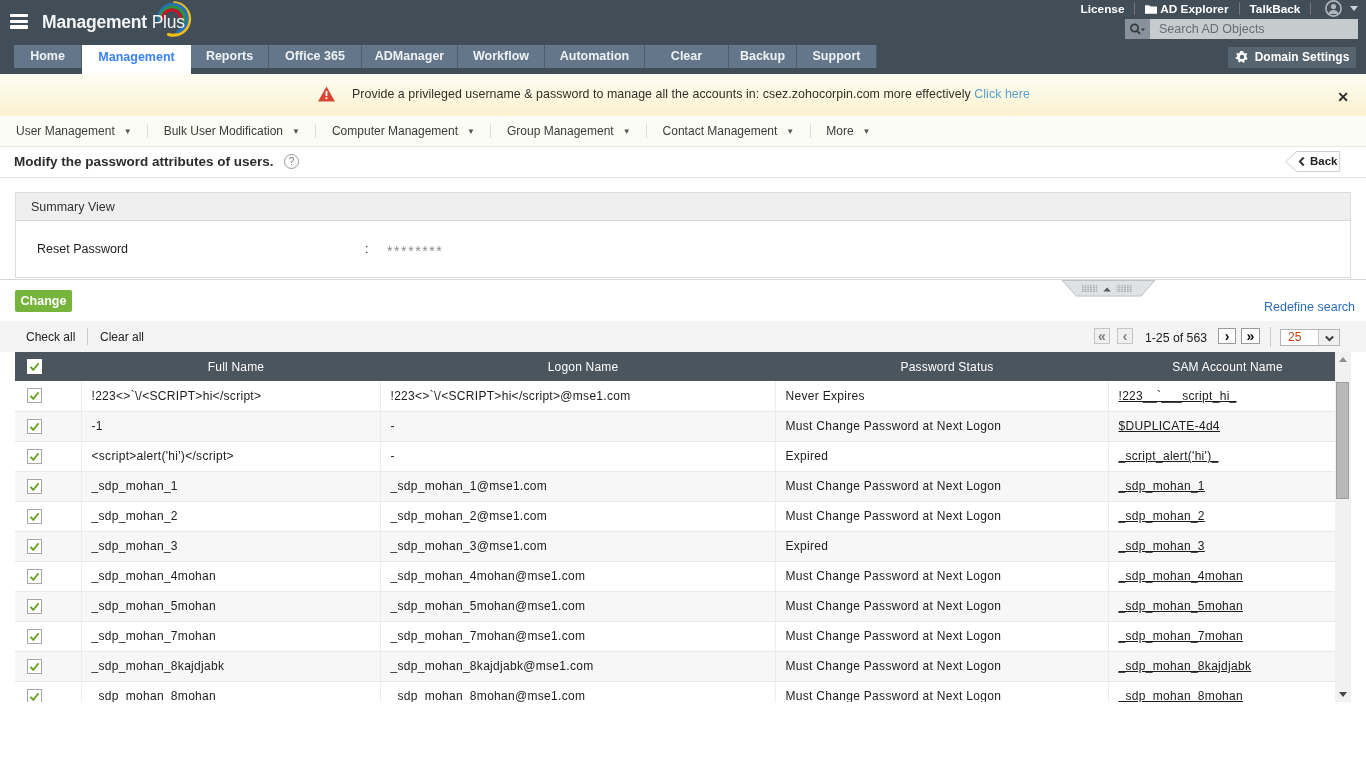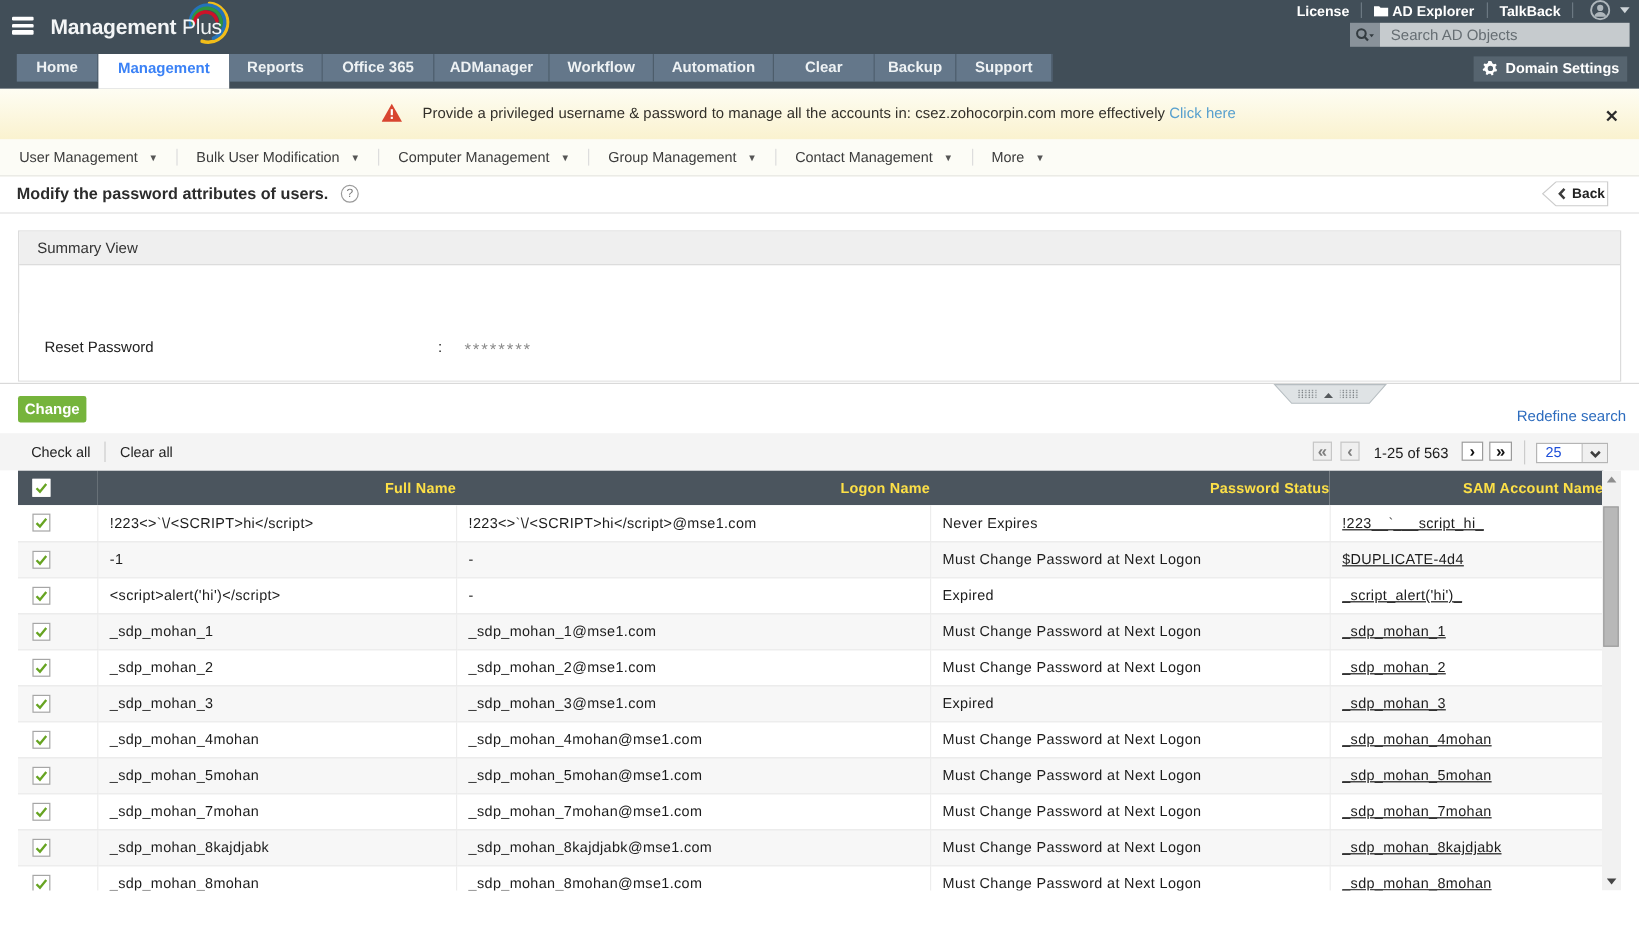--- a/index.html
+++ b/index.html
@@ -43,21 +43,21 @@
 .titlerow .t { position:absolute; left:14px; top:7px; font-size:13.5px; font-weight:700;
   color:#2c2c2c; }
 .titlerow .help { position:absolute; left:284px; top:7px; width:15px; height:15px;
   border:1px solid #9a9a9a; border-radius:50%; color:#777; font-size:10px;
   text-align:center; line-height:14px; }
 .backbtn { position:absolute; left:1284px; top:4px; width:57px; height:21px; }
 .gapwhite { height:14px; }
 .panel { margin:0 15px; border:1px solid #dcdcdc; }
 .panel .phead { height:28px; background:#efefef; border-bottom:1px solid #dcdcdc;
   line-height:28px; padding-left:15px; font-size:12.5px; color:#333; }
-.panel .pbody { height:56px; position:relative; background:#fff;margin-top:40px; }
+.panel .pbody { height:56px; position:relative; background:#fff; }
 .panel .pbody .lbl { position:absolute; left:21px; top:21px; font-size:12.5px; color:#222; }
 .panel .pbody .col { position:absolute; left:349px; top:21px; font-size:12.5px; color:#222; }
 .panel .pbody .val { position:absolute; left:371px; top:22px; font-size:14px; color:#8a8a8a;
   letter-spacing:1.6px; }
 .divider { position:relative; height:0; border-top:1px solid #d9d9d9; }
 .trap { position:absolute; left:1059px; top:0; width:99px; height:17px; }
 .applyrow { position:relative; height:41px; }
 .applybtn { position:absolute; left:15px; top:10px; width:57px; height:22px;
   background:#76b43c; color:#fff; font-size:12.5px; font-weight:700; text-align:center;
   line-height:22px; border-radius:2px; }
@@ -68,27 +68,27 @@
 .toolbar .clr { position:absolute; left:100px; top:9px; }
 .toolbar .tsep { position:absolute; left:87px; top:7px; width:1px; height:17px; background:#ccc; }
 .pbtn { position:absolute; top:7px; width:16px; height:16px; border:1px solid #c6c6c6;
   background:#efefef; color:#7e7e7e; font-size:14px; font-weight:600; text-align:center; line-height:14px; }
 .pbtn.on { background:#fff; border-color:#9b9b9b; color:#111; font-weight:700; }
 .ptext { position:absolute; top:10px; left:1141px; width:70px; text-align:center;
   font-size:12.3px; color:#1b1b1b; }
 .pdiv { position:absolute; top:6px; left:1270px; width:1px; height:20px; background:#ccc; }
 .psel { position:absolute; top:8px; left:1280px; width:60px; height:17px;
   border:1px solid #b5b5b5; background:#fff; display:flex; }
-.psel .v { flex:1; font-size:12px; line-height:15px; padding-left:7px; color:#1d4ed8; }
+.psel .v { flex:1; font-size:12px; line-height:15px; padding-left:7px; color:#c2410c; }
 .psel .a { width:21px; background:#f0f0f0; border-left:1px solid #c5c5c5; text-align:center;
   line-height:15px; font-size:9px; color:#333; font-weight:700; }
 .tablewrap { position:relative; margin:0 15px; height:350px; overflow:hidden; }
 table.grid { border-collapse:collapse; width:1321px; table-layout:fixed; }
-table.grid th { background:#4b555e; color:#fde047; font-size:12px; font-weight:700;
-  text-align:right; height:29px; padding:0 0 0 11px; letter-spacing:0.2px; }
+table.grid th { background:#4b555e; color:#ffffff; font-size:12px; font-weight:400;
+  text-align:center; height:29px; padding:0 0 0 11px; letter-spacing:0.2px; }
 table.grid td { height:30px; font-size:12px; color:#1c1c1c; padding:0 0 0 10px; letter-spacing:0.3px;
   border-bottom:1px solid #e9e9e9; border-right:1px solid #ededed; background:#fff; }
 table.grid td:last-child { border-right:none;text-decoration:underline; }
 table.grid tr.alt td { background:#f7f7f7; }
 table.grid .c0 { width:66px; }
 table.grid .c1 { width:299px; }
 table.grid .c2 { width:395px; }
 table.grid .c3 { width:333px; }
 table.grid .c4 { width:228px; }
 td.cbcell, th.cbcell { padding-left:12px !important; }

